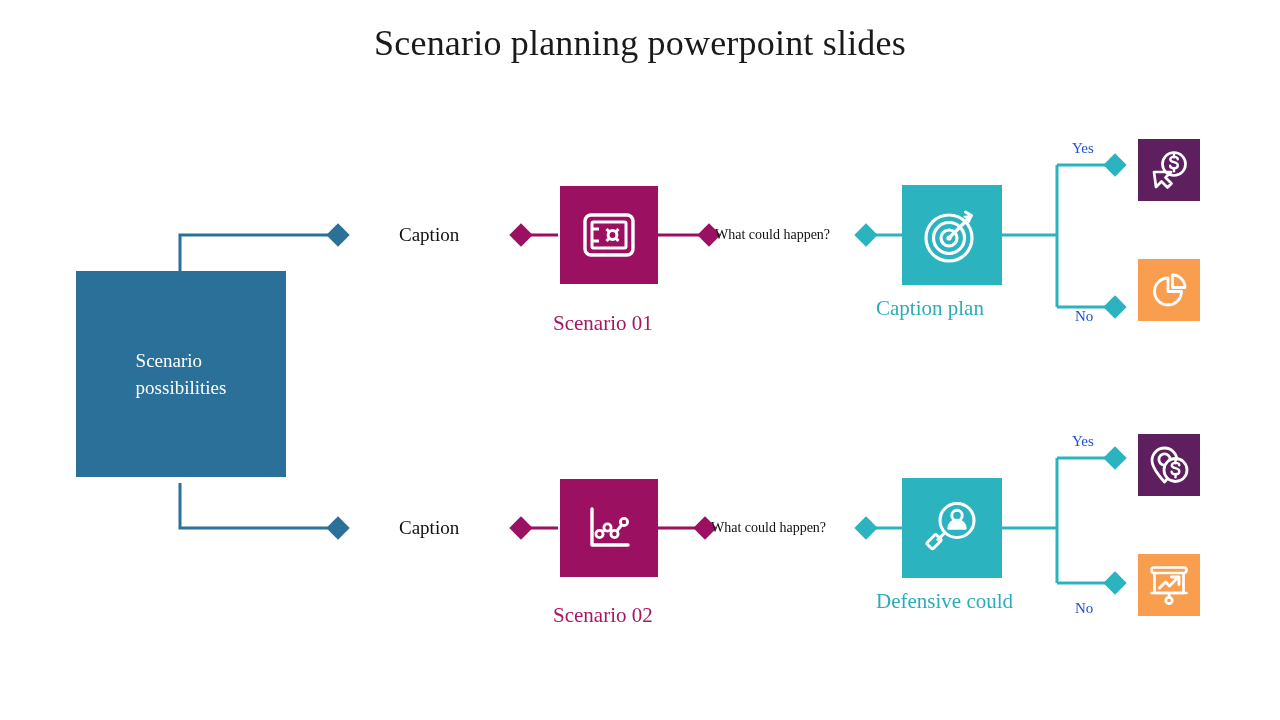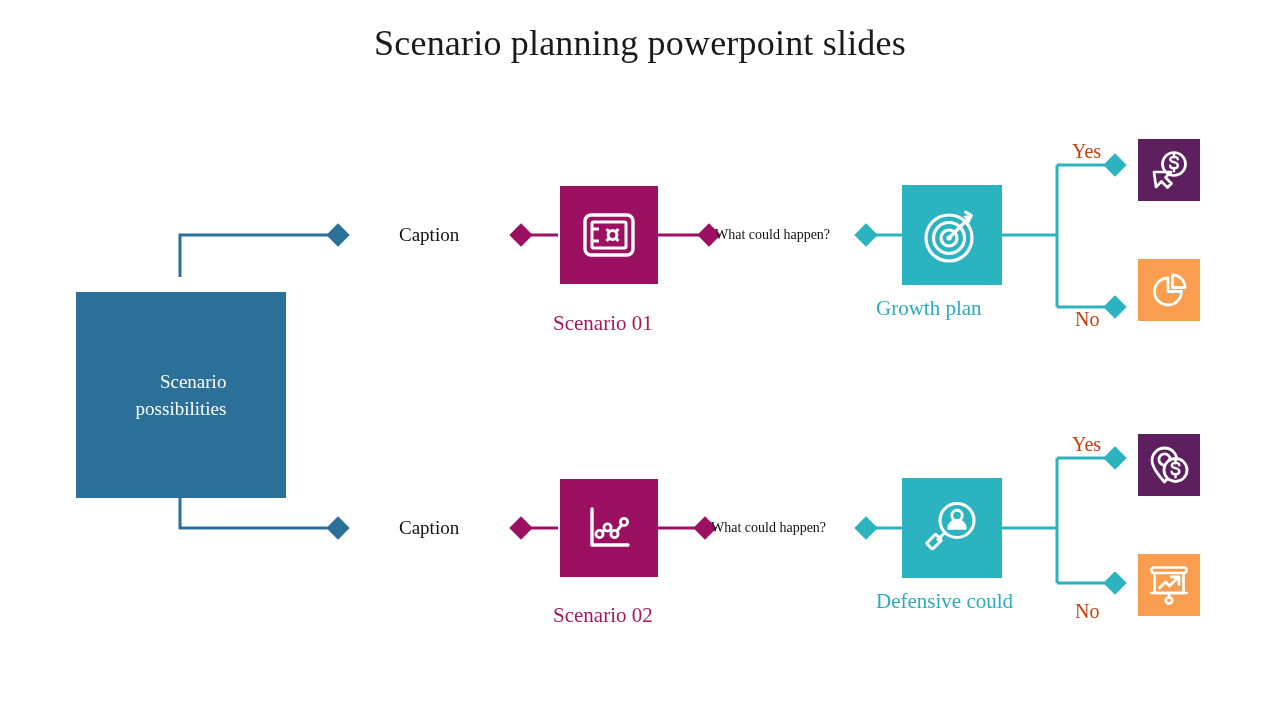--- a/index.html
+++ b/index.html
@@ -13,39 +13,39 @@
   .title{
     position:absolute;left:0;top:20px;width:1280px;text-align:center;
     font-size:36px;line-height:46px;color:#1a1a1a;letter-spacing:.2px;
     font-family:"Liberation Serif","DejaVu Serif",serif;font-weight:400;
   }
 
   
   .box{position:absolute;display:flex;align-items:center;justify-content:center;}
 
   .root-box{
-    left:76px;top:292px;width:210px;height:206px;
+    left:76px;top:271px;width:210px;height:206px;
     background:#2b7099;color:#ffffff;font-size:19px;line-height:27px;
-    text-align:right;
+    text-align:left;
   }
   .root-box span{display:block;}
 
   .sc-box{width:98px;height:98px;background:#9c1061;}
   .plan-box{width:100px;height:100px;background:#2bb3bf;}
   .res-box{width:62px;height:62px;}
   .res-purple{background:#5d1f5e;}
   .res-orange{background:#f99d4f;}
 
   
   .lbl{position:absolute;white-space:nowrap;}
   .cap-lbl{font-size:19px;color:#101010;}
   .q-lbl{font-size:14px;color:#101010;}
   .sc-lbl{font-size:21px;color:#a5175f;margin-top:16px;}
   .plan-lbl{font-size:21px;color:#2bacba;}
-  .yn-lbl{font-size:20px;color:#c2410c;}
+  .yn-lbl{font-size:15px;color:#1d4ed8;}
 
   
   svg.wires{position:absolute;left:0;top:0;width:1280px;height:720px;
             pointer-events:none;}
 
   .icon-svg{display:block;}
 </style>
 </head>
 <body>
 
@@ -124,21 +124,21 @@
       <circle cx="28" cy="34" r="23" fill="none" stroke="#ffffff" stroke-width="3.2"></circle>
       <circle cx="28" cy="34" r="15.5" fill="none" stroke="#ffffff" stroke-width="3.2"></circle>
       <circle cx="28" cy="34" r="8" fill="none" stroke="#ffffff" stroke-width="3.2"></circle>
       <circle cx="28" cy="34" r="2.6" fill="#ffffff"></circle>
       <line x1="28" y1="34" x2="49" y2="13" stroke="#ffffff" stroke-width="3.2"></line>
       <path d="M42 12 L50 11 L49 19 Z" fill="#ffffff"></path>
       <path d="M44.5 8 L50.5 11.5 L47 17.5" fill="none" stroke="#ffffff" stroke-width="3" stroke-linejoin="round" stroke-linecap="round"></path>
     </svg>
   </div>
 
-  <div class="lbl plan-lbl" style="left:876px;top:296px;">Growth plan</div>
+  <div class="lbl plan-lbl" style="left:876px;top:296px;">Caption plan</div>
 
   <div class="lbl yn-lbl" style="left:1072px;top:140px;">Yes</div>
   <div class="lbl yn-lbl" style="left:1075px;top:308px;">No</div>
 
   <div class="box res-box res-purple" style="left:1138px;top:139px;">
 
     <svg class="icon-svg" width="44" height="44" viewBox="0 0 44 44">
       <circle cx="27" cy="16" r="11.5" fill="none" stroke="#ffffff" stroke-width="2.7"></circle>
       <path d="M30.8 11.3 C30.8 9.6 29 8.9 27 8.9 C25 8.9 23.3 9.7 23.3 11.5
                C23.3 15 30.8 13.4 30.8 17.2 C30.8 19.3 29 20.3 27 20.3

